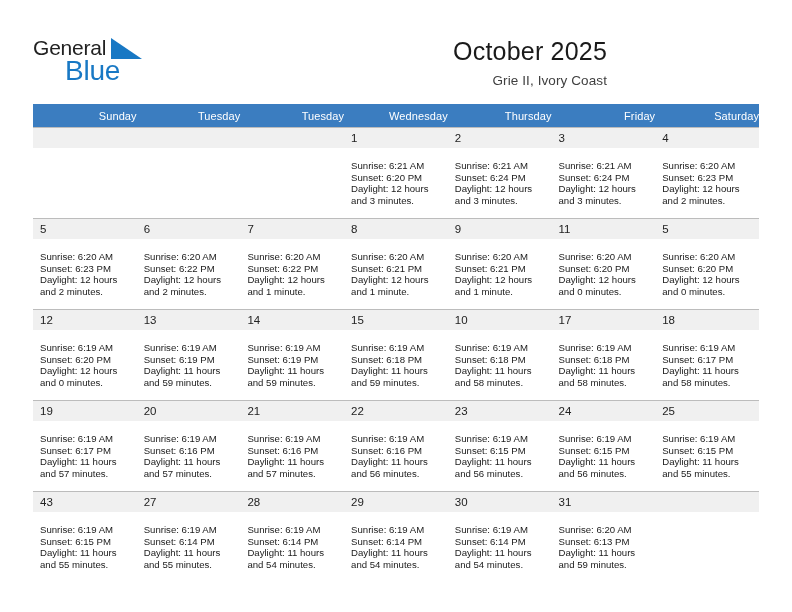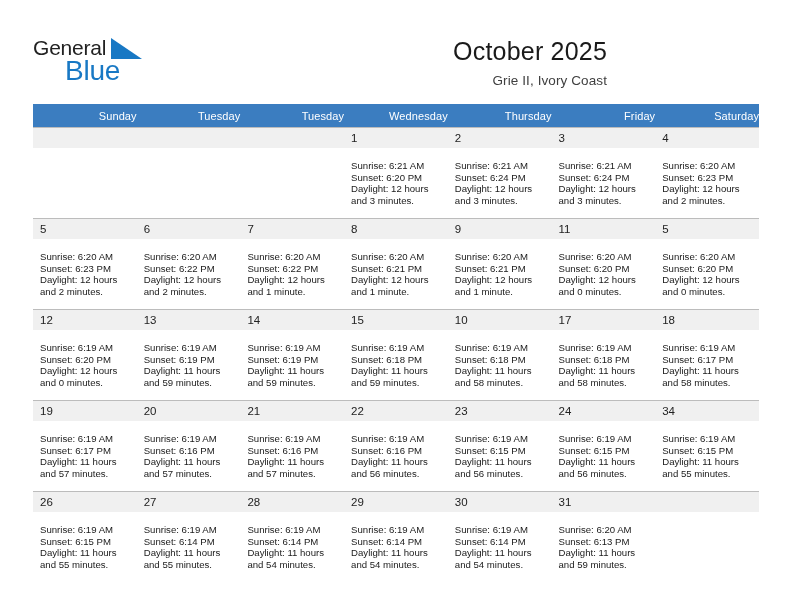--- a/index.html
+++ b/index.html
@@ -386,32 +386,32 @@
           <td>
             <div class="daynum">24</div>
             <div class="details">
               <div>Sunrise: 6:19 AM</div>
               <div>Sunset: 6:15 PM</div>
               <div>Daylight: 11 hours</div>
               <div>and 56 minutes.</div>
             </div>
           </td>
           <td>
-            <div class="daynum">34</div>
+            <div class="daynum">25</div>
             <div class="details">
               <div>Sunrise: 6:19 AM</div>
               <div>Sunset: 6:15 PM</div>
               <div>Daylight: 11 hours</div>
               <div>and 55 minutes.</div>
             </div>
           </td>
         </tr>
         <tr class="week">
           <td>
-            <div class="daynum">26</div>
+            <div class="daynum">43</div>
             <div class="details">
               <div>Sunrise: 6:19 AM</div>
               <div>Sunset: 6:15 PM</div>
               <div>Daylight: 11 hours</div>
               <div>and 55 minutes.</div>
             </div>
           </td>
           <td>
             <div class="daynum">27</div>
             <div class="details">

